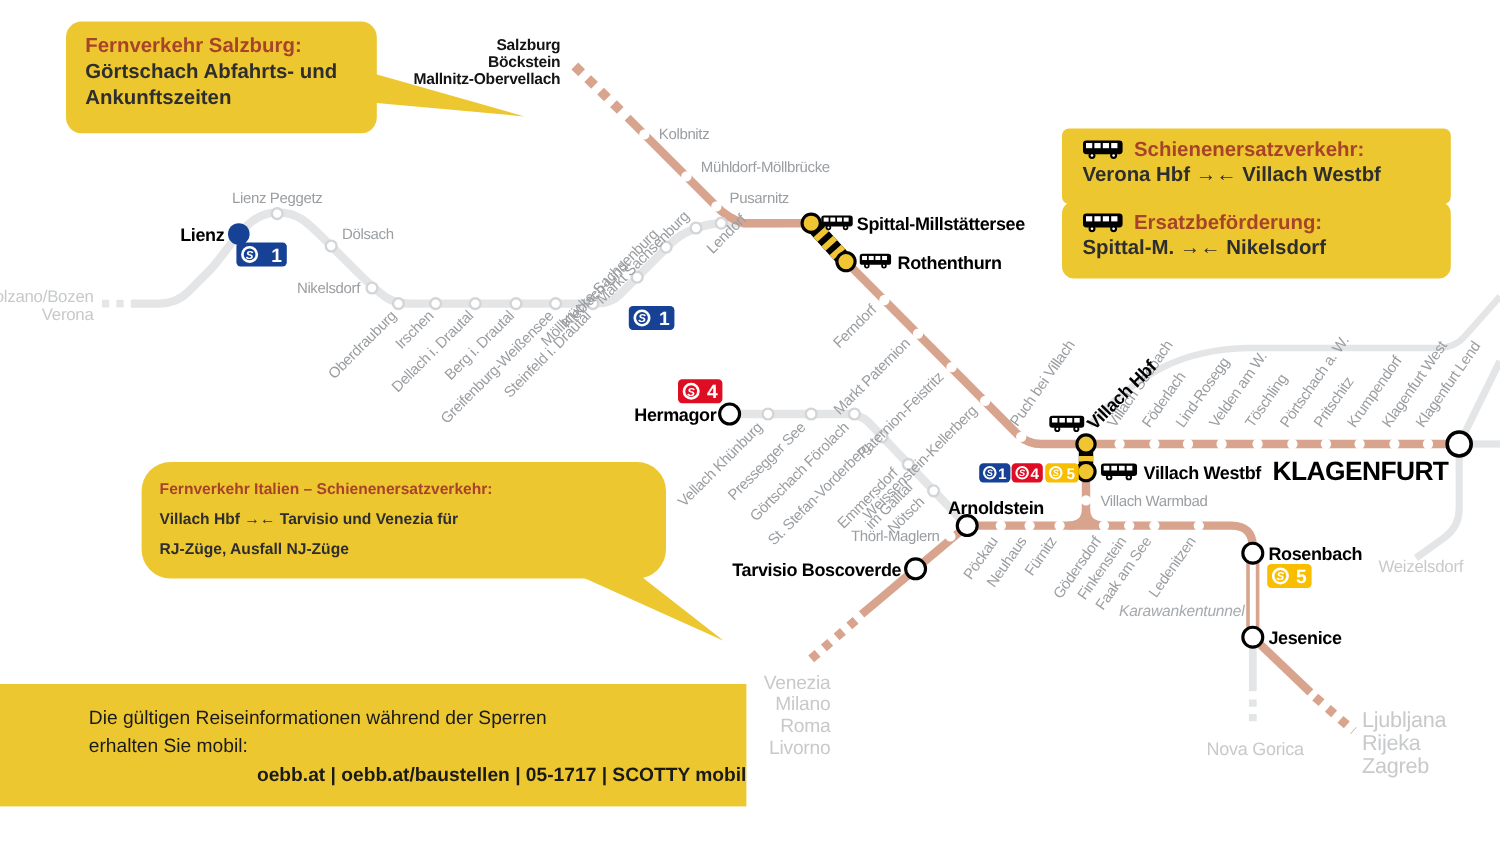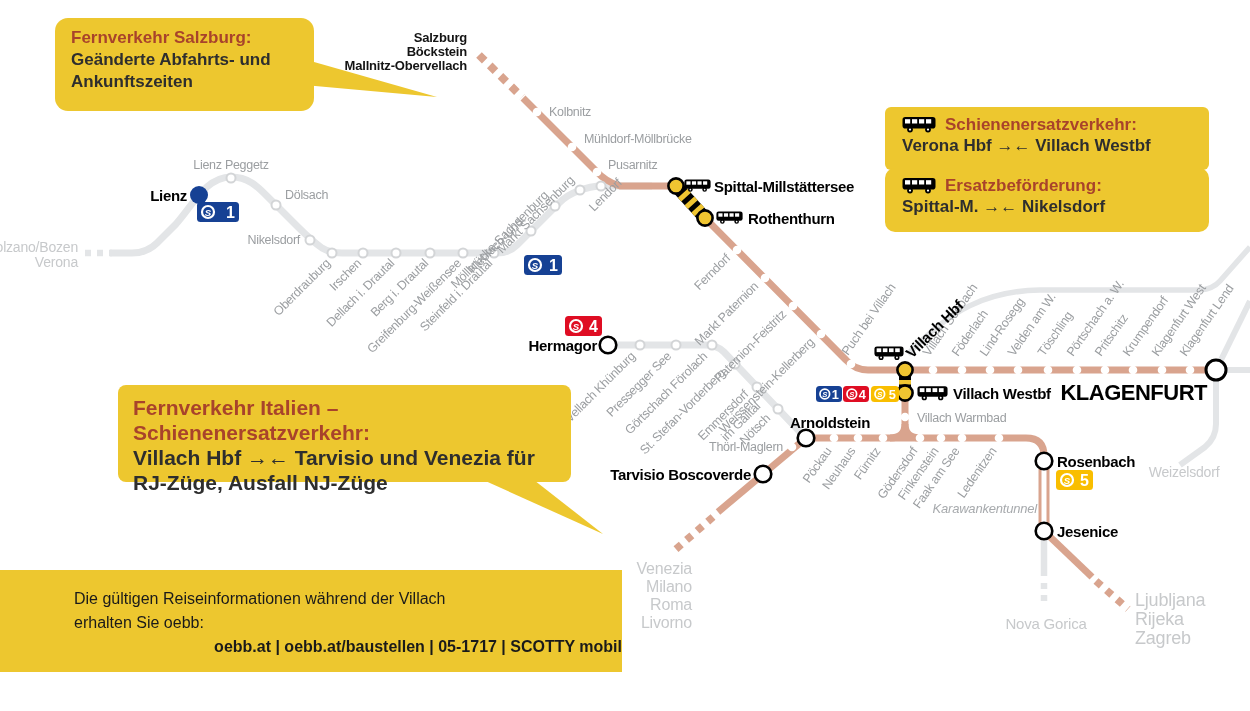--- a/index.html
+++ b/index.html
@@ -26,22 +26,22 @@
 
   
   .callout{position:absolute;background:#EDC72F;color:#2E2E2E;font-weight:700;}
   .callout .hd{color:#A8432B;}
   .c1{left:55px;top:18px;width:243px;height:84px;border-radius:13px;
       padding:9px 0 0 16px;font-size:17px;line-height:22px;}
   .c2{left:885px;top:107px;width:307px;height:56px;border-radius:6px;
       padding:7px 0 0 17px;font-size:17px;line-height:21px;}
   .c3{left:885px;top:168px;width:307px;height:57px;border-radius:10px;
       padding:7px 0 0 17px;font-size:17px;line-height:21px;}
-  .c4{left:118px;top:385px;width:422px;height:87px;border-radius:8px;
-      padding:10px 16px 0 15px;font-size:21px;line-height:25px;}
+  .c4{left:118px;top:385px;width:422px;height:87px;border-radius:24px;
+      padding:10px 0 0 15px;font-size:13px;line-height:25px;}
   .busrow{display:flex;align-items:center;gap:9px;}
   .busrow svg{flex:0 0 auto;}
 
   .infobox{position:absolute;left:0;top:570px;width:622px;height:102px;background:#EDC72F;
       color:#1A1A1A;font-size:16px;line-height:24px;padding:17px 0 0 74px;box-sizing:border-box;}
   .infobox .b3{font-weight:700;text-align:right;}
 </style>
 </head>
 <body>
 
@@ -281,21 +281,21 @@
         <text x="597" y="351" class="sb" text-anchor="end">Hermagor</text>
         <text x="1057" y="467" class="sb" text-anchor="start">Rosenbach</text>
         <text x="1057" y="537" class="sb" text-anchor="start">Jesenice</text>
         <text x="1207" y="400" class="big" text-anchor="end">KLAGENFURT</text>
       </g>
   </svg>
 
   
   <div class="callout c1">
     <div class="hd">Fernverkehr Salzburg:</div>
-    <div>Geänderte Abfahrts- und</div>
+    <div>Görtschach Abfahrts- und</div>
     <div>Ankunftszeiten</div>
   </div>
 
   
   <div class="callout c2">
     <div class="busrow">
       <svg width="34" height="17">
           <use href="#bus-icon"></use>
         </svg>
       <span class="hd">Schienenersatzverkehr:</span>
@@ -316,18 +316,18 @@
 
   
   <div class="callout c4">
     <div class="hd">Fernverkehr Italien – Schienenersatzverkehr:</div>
     <div>Villach Hbf →← Tarvisio und Venezia für</div>
     <div>RJ-Züge, Ausfall NJ-Züge</div>
   </div>
 
   
   <div class="infobox">
-    <div>Die gültigen Reiseinformationen während der Villach</div>
-    <div>erhalten Sie oebb:</div>
+    <div>Die gültigen Reiseinformationen während der Sperren</div>
+    <div>erhalten Sie mobil:</div>
     <div class="b3">oebb.at | oebb.at/baustellen | 05-1717 | SCOTTY mobil</div>
   </div>
 
 </div>
 
 </body></html>

